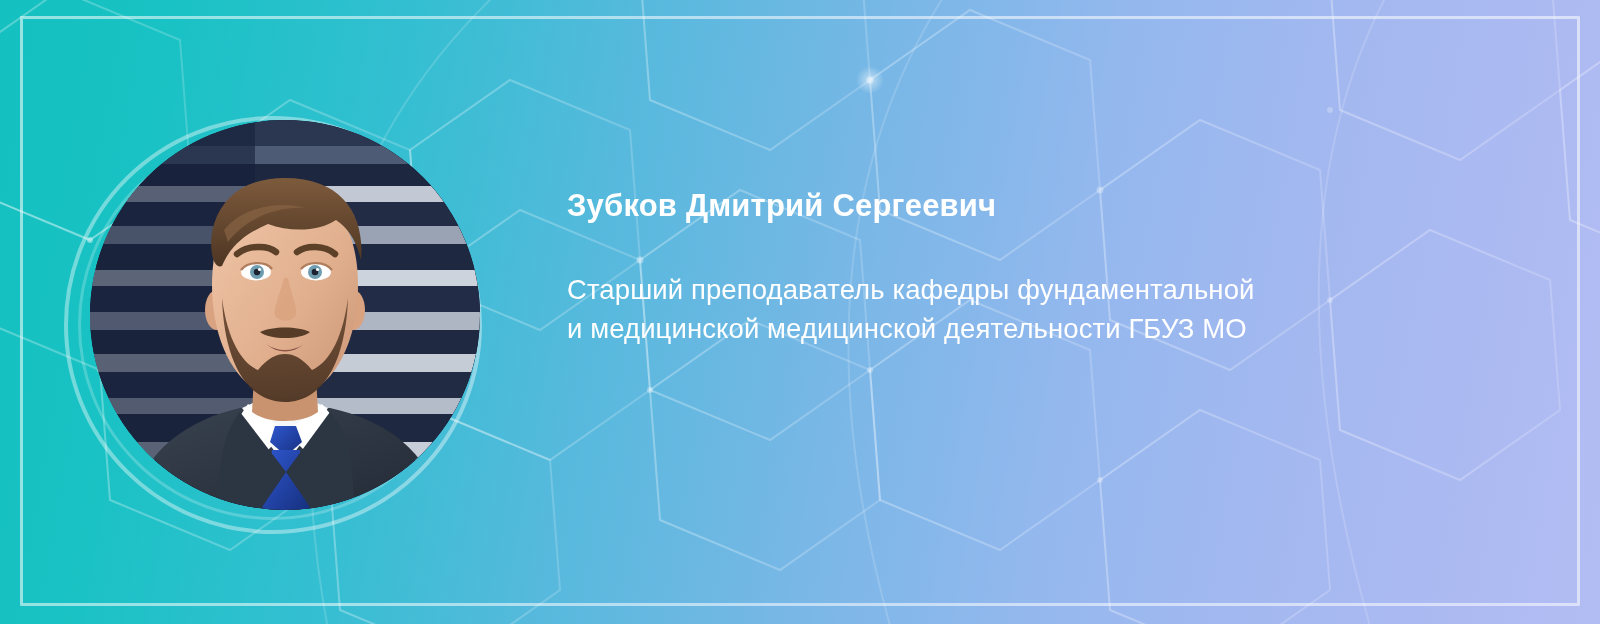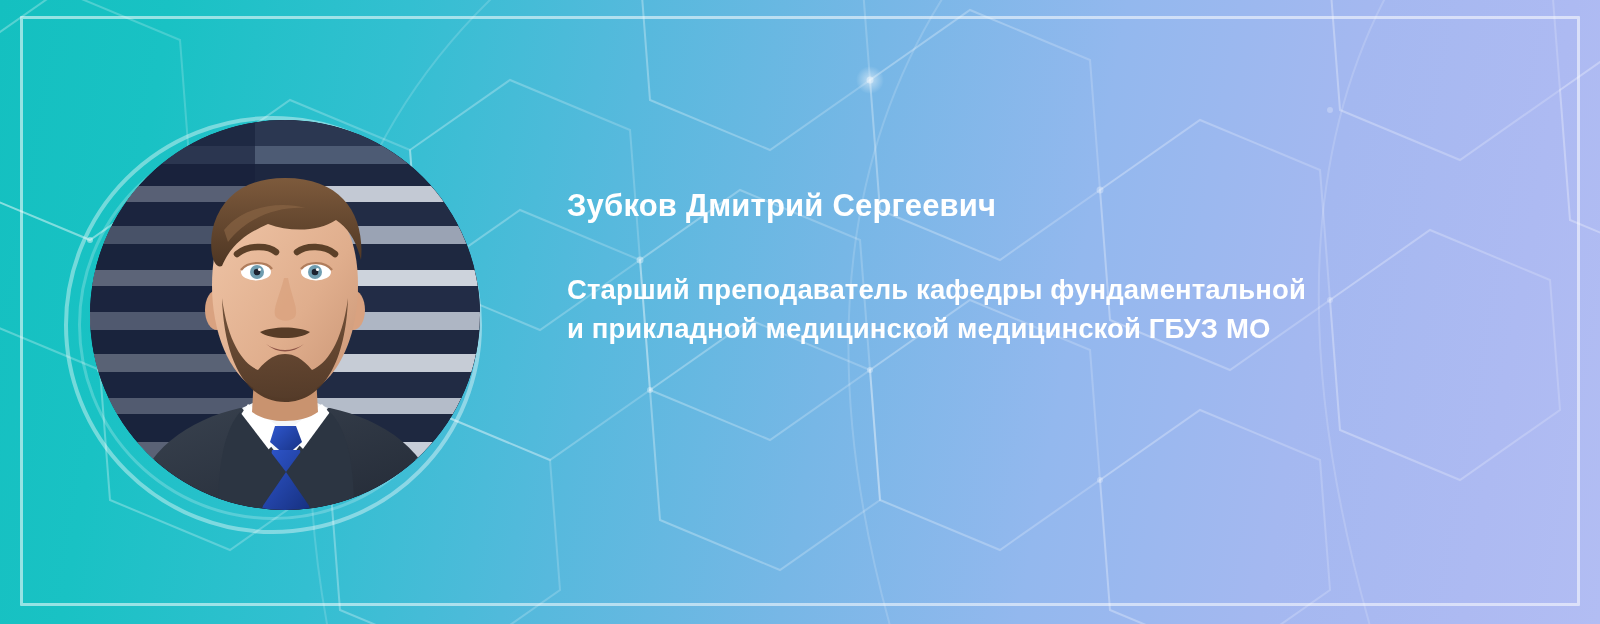--- a/index.html
+++ b/index.html
@@ -100,21 +100,21 @@
     font-weight: bold;
     color: #ffffff;
     letter-spacing: 0.2px;
     line-height: 40px;
     white-space: nowrap;
   }
   .person-role {
     margin: 0;
     padding-top: 44px;
     font-size: 27.5px;
-    font-weight: bold;
+    font-weight: normal;
     color: #ffffff;
     line-height: 39px;
     letter-spacing: 0.1px;
   }
   .person-role .role-line { display: block; white-space: nowrap; }
 </style>
 </head>
 <body>
 
 <div class="banner">
@@ -292,17 +292,17 @@
           <path d="M 134 110 C 152 88 186 80 216 88 C 190 86 158 96 138 122 Z" fill="#8a6545" opacity="0.65"></path>
         </g>
       </svg>
     </div>
   </div>
 
   <div class="text-block">
     <h1 class="person-name">Зубков Дмитрий Сергеевич</h1>
     <p class="person-role">
       <span class="role-line">Старший преподаватель кафедры фундаментальной</span>
-      <span class="role-line">и прикладной медицинской медицинской ГБУЗ МО</span>
+      <span class="role-line">и медицинской медицинской деятельности ГБУЗ МО</span>
     </p>
   </div>
 
 </div>
 
 </body></html>

